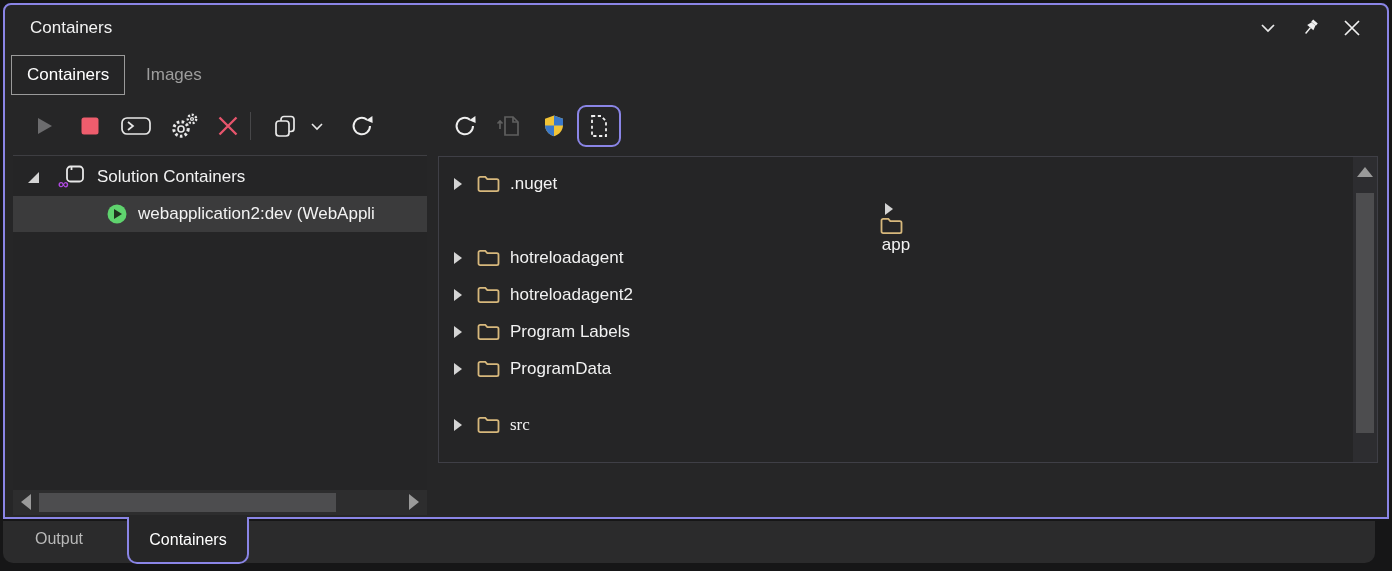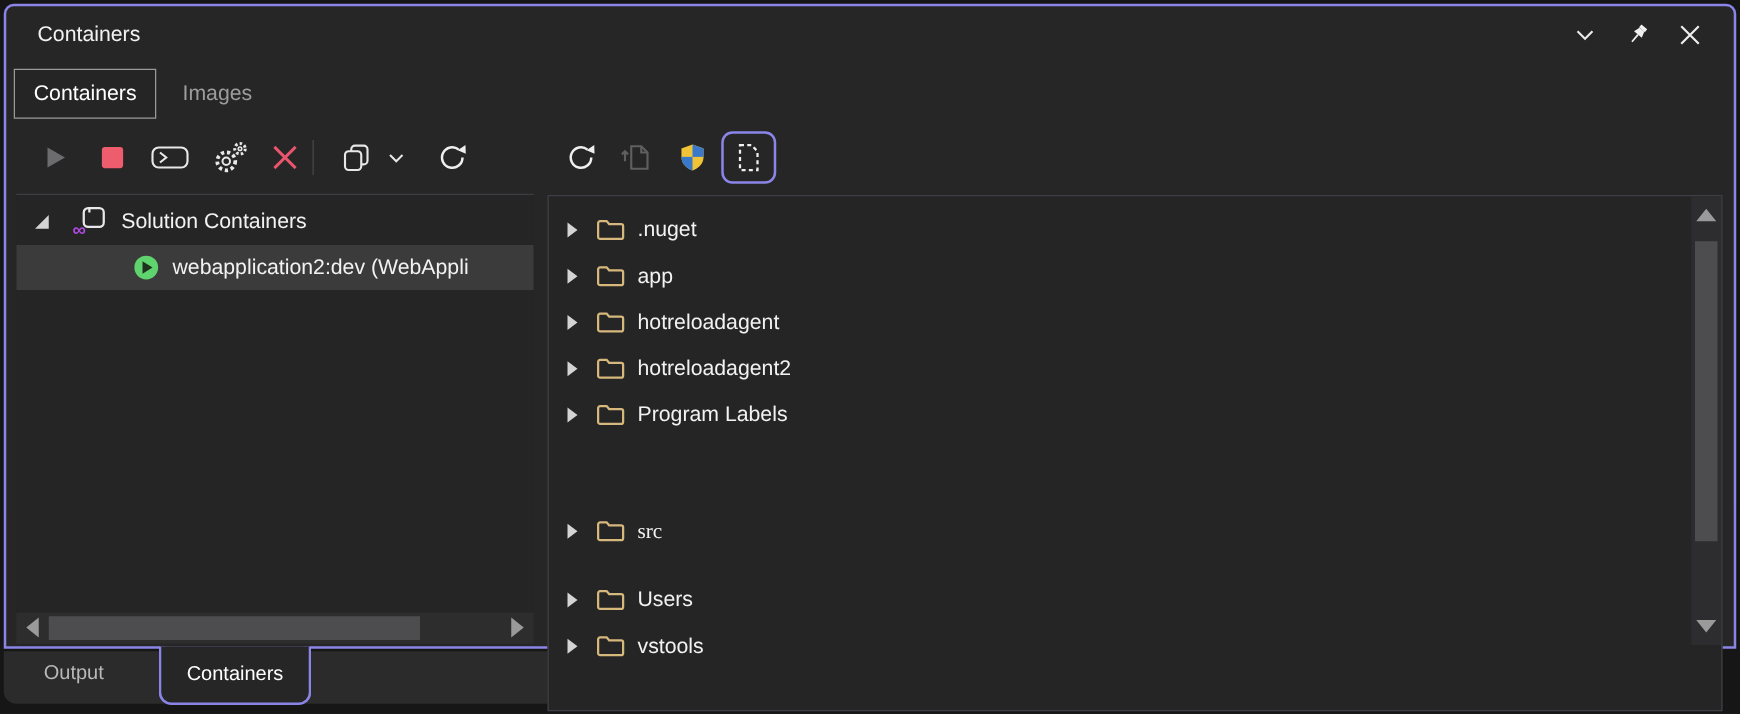--- a/index.html
+++ b/index.html
@@ -53,21 +53,21 @@
   .tree-row .lbl { font-size:17px; color:#f2f2f2; }
   .tree-row.selected { background:#3b3b3c;padding-left:8px; }
   
   .hscroll { position:absolute; left:8px; top:485px; width:414px; height:25px; background:#2d2d2e; }
   .hs-arrow { position:absolute; top:4px; width:0; height:0; }
   .hs-arrow.left { left:8px; border-top:8px solid transparent; border-bottom:8px solid transparent; border-right:10px solid #9a9a9a; }
   .hs-arrow.right { right:8px; border-top:8px solid transparent; border-bottom:8px solid transparent; border-left:10px solid #9a9a9a; }
   .hs-thumb { position:absolute; left:26px; top:3px; width:297px; height:19px; background:#4d4d4f; }
   
   .file-panel {
-    position:absolute; left:433px; top:151px; width:940px; height:413px;
+    position:absolute; left:433px; top:151px; width:940px; height:307px;
     background:#252526; border:1px solid #3f3f46; overflow:hidden;
   }
   .file-row { position:absolute; left:0; width:900px; height:37px; display:flex; align-items:center; padding-left:14px; }
   .file-row .arrow { margin-right:14px; display:flex; }
   .file-row .folder { margin-right:10px; display:flex; }
   .file-row .lbl { font-size:17px; color:#f2f2f2; }
   .vscroll { position:absolute; right:0; top:0; width:24px; height:359px; background:#2d2d30; }
   .vs-arrow-up { position:absolute; left:4px; top:10px; width:0; height:0; border-left:8px solid transparent; border-right:8px solid transparent; border-bottom:10px solid #9a9a9a; }
   .vs-arrow-down { position:absolute; left:4px; bottom:10px; width:0; height:0; border-left:8px solid transparent; border-right:8px solid transparent; border-top:10px solid #9a9a9a; }
   .vs-thumb { position:absolute; left:3px; top:36px; width:18px; height:240px; background:#4d4d4f; }
@@ -280,21 +280,21 @@
             <polygon points="1,1 9,7 1,13" fill="#d4d4d4"></polygon>
           </svg>
         </span>
       <span class="folder">
           <svg width="23" height="19" viewBox="0 0 23 19">
             <path d="M1.5 15.5 v-11 a1.6 1.6 0 0 1 1.6 -1.6 h5.2 l2 2.3 h9.6 a1.6 1.6 0 0 1 1.6 1.6 v8.7 a1.6 1.6 0 0 1 -1.6 1.6 h-16.8 a1.6 1.6 0 0 1 -1.6 -1.6 z" fill="none" stroke="#d7b87c" stroke-width="1.8"></path>
           </svg>
         </span>
       <span class="lbl">.nuget</span>
     </div>
-    <div class="file-row" style="top:45px;">
+    <div class="file-row" style="top:45px;flex-direction:column;">
       <span class="arrow">
           <svg width="10" height="14" viewBox="0 0 10 14">
             <polygon points="1,1 9,7 1,13" fill="#d4d4d4"></polygon>
           </svg>
         </span>
       <span class="folder">
           <svg width="23" height="19" viewBox="0 0 23 19">
             <path d="M1.5 15.5 v-11 a1.6 1.6 0 0 1 1.6 -1.6 h5.2 l2 2.3 h9.6 a1.6 1.6 0 0 1 1.6 1.6 v8.7 a1.6 1.6 0 0 1 -1.6 1.6 h-16.8 a1.6 1.6 0 0 1 -1.6 -1.6 z" fill="none" stroke="#d7b87c" stroke-width="1.8"></path>
           </svg>
         </span>
@@ -331,20 +331,33 @@
           <svg width="10" height="14" viewBox="0 0 10 14">
             <polygon points="1,1 9,7 1,13" fill="#d4d4d4"></polygon>
           </svg>
         </span>
       <span class="folder">
           <svg width="23" height="19" viewBox="0 0 23 19">
             <path d="M1.5 15.5 v-11 a1.6 1.6 0 0 1 1.6 -1.6 h5.2 l2 2.3 h9.6 a1.6 1.6 0 0 1 1.6 1.6 v8.7 a1.6 1.6 0 0 1 -1.6 1.6 h-16.8 a1.6 1.6 0 0 1 -1.6 -1.6 z" fill="none" stroke="#d7b87c" stroke-width="1.8"></path>
           </svg>
         </span>
       <span class="lbl">Program Labels</span>
+    </div>
+    <div class="file-row" style="top:193px;">
+      <span class="arrow">
+          <svg width="10" height="14" viewBox="0 0 10 14">
+            <polygon points="1,1 9,7 1,13" fill="#d4d4d4"></polygon>
+          </svg>
+        </span>
+      <span class="folder">
+          <svg width="23" height="19" viewBox="0 0 23 19">
+            <path d="M1.5 15.5 v-11 a1.6 1.6 0 0 1 1.6 -1.6 h5.2 l2 2.3 h9.6 a1.6 1.6 0 0 1 1.6 1.6 v8.7 a1.6 1.6 0 0 1 -1.6 1.6 h-16.8 a1.6 1.6 0 0 1 -1.6 -1.6 z" fill="none" stroke="#d7b87c" stroke-width="1.8"></path>
+          </svg>
+        </span>
+      <span class="lbl">ProgramData</span>
     </div>
     <div class="file-row" style="top:249px;font-family:Liberation Serif, serif;">
       <span class="arrow">
           <svg width="10" height="14" viewBox="0 0 10 14">
             <polygon points="1,1 9,7 1,13" fill="#d4d4d4"></polygon>
           </svg>
         </span>
       <span class="folder">
           <svg width="23" height="19" viewBox="0 0 23 19">
             <path d="M1.5 15.5 v-11 a1.6 1.6 0 0 1 1.6 -1.6 h5.2 l2 2.3 h9.6 a1.6 1.6 0 0 1 1.6 1.6 v8.7 a1.6 1.6 0 0 1 -1.6 1.6 h-16.8 a1.6 1.6 0 0 1 -1.6 -1.6 z" fill="none" stroke="#d7b87c" stroke-width="1.8"></path>

